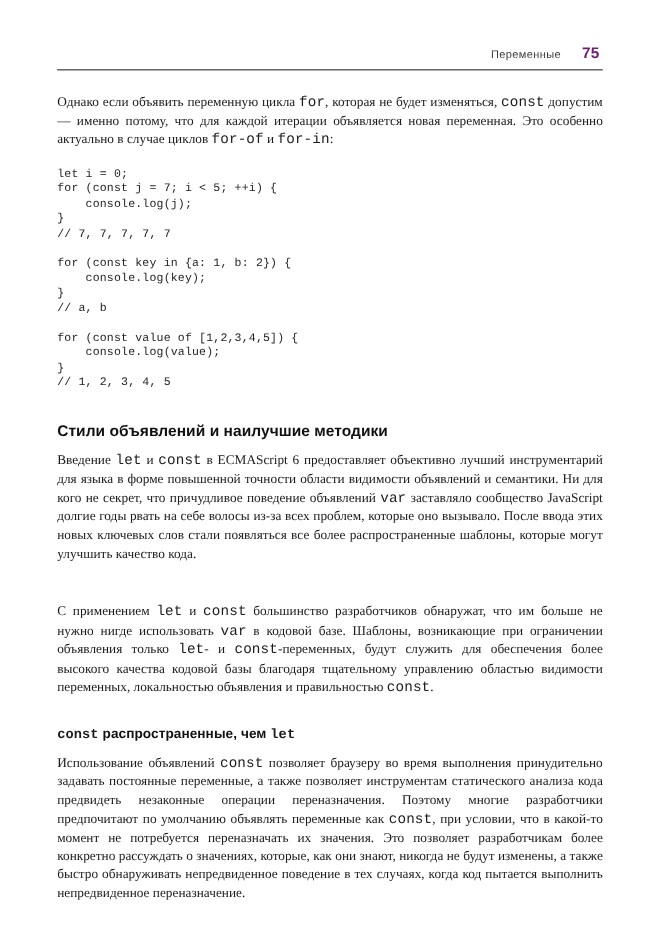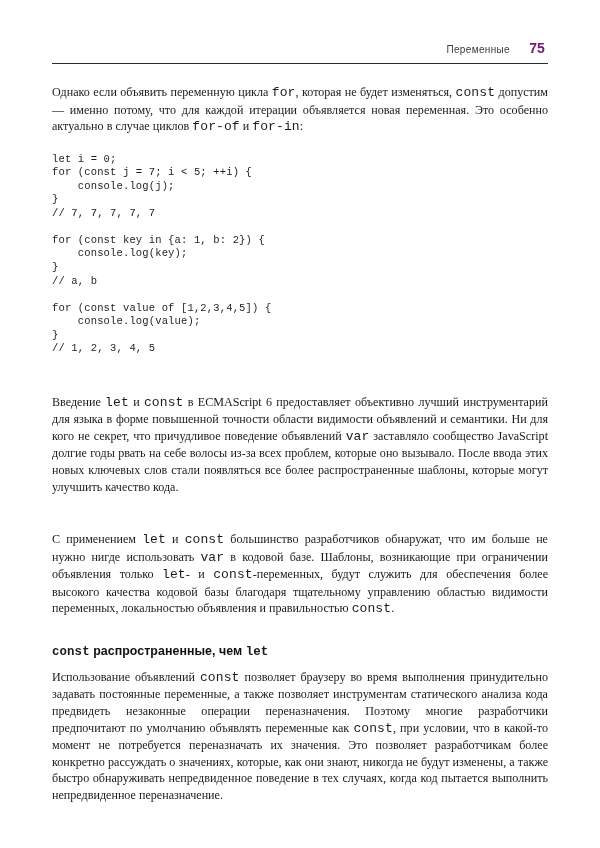--- a/index.html
+++ b/index.html
@@ -147,20 +147,21 @@
 }
 // a, b
 
 for (const value of [1,2,3,4,5]) {
     console.log(value);
 }
 // 1, 2, 3, 4, 5</pre>
 
     <div class="sp-code-h2"></div>
 
+    <h2 class="h-a">Стили объявлений и наилучшие методики</h2>
 
     <div class="sp-h2-p"></div>
 
     <p class="body"><span>Введение </span><code>let</code><span> и </span><code>const</code><span> в ECMAScript 6 предоставляет объективно лучший инструментарий для языка в форме повышенной точности области видимости объявлений и семантики. Ни для кого не секрет, что причудливое поведение объявлений </span><code>var</code><span> заставляло сообщество JavaScript долгие годы рвать на себе волосы из-за всех проблем, которые оно вызывало. После ввода этих новых ключевых слов стали появляться все более распространенные шаблоны, которые могут улучшить качество кода.</span></p>
 
     <div class="sp-p-h3"></div>
 
 
     <div class="sp-h3-p"></div>
 

